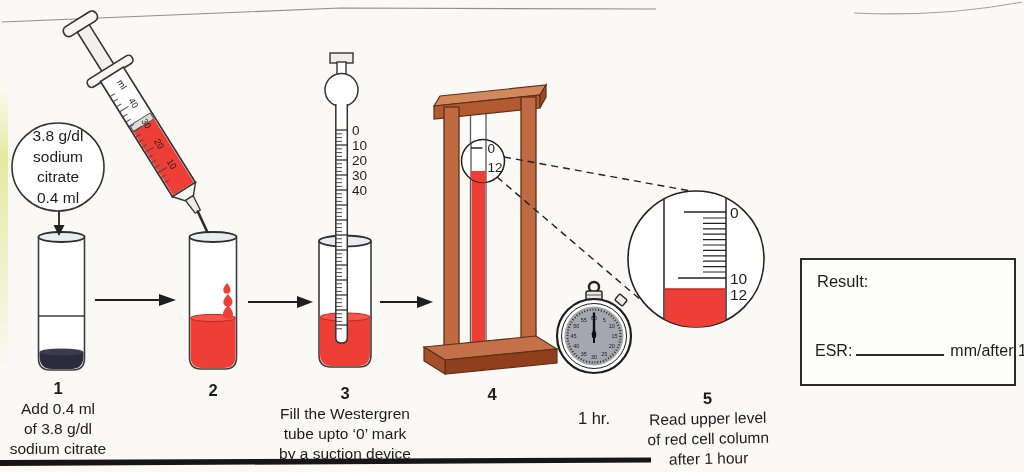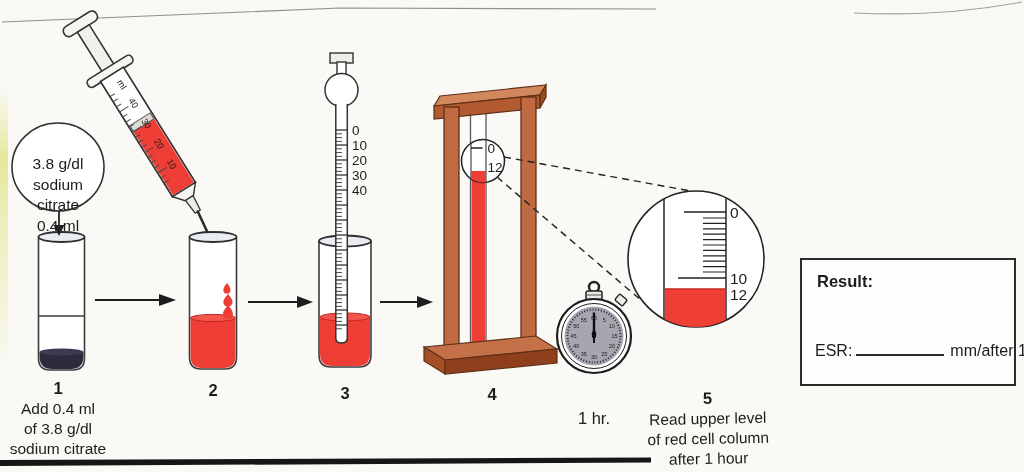--- a/index.html
+++ b/index.html
@@ -4,24 +4,24 @@
 <style>
   html,body{margin:0;padding:0;background:#e9e8e4;}
   .stage{position:relative;width:1024px;height:472px;background:#faf9f6;overflow:hidden;
          font-family:"Liberation Sans",sans-serif;color:#1c1c1c;}
   .stage svg{position:absolute;left:0;top:0;}
   svg text{font-family:"Liberation Sans",sans-serif;fill:#1d1d1d;}
   .abs{position:absolute;}
   .caption-block{text-align:center;}
   .step-number{font-weight:bold;font-size:16.5px;line-height:19px;}
   .step-caption{font-size:15.5px;line-height:20px;white-space:pre-line;margin-top:1px;}
-  .circle-note{font-size:15.5px;line-height:20.5px;white-space:pre-line;text-align:center;margin-top:28px;}
+  .circle-note{font-size:15.5px;line-height:20.5px;white-space:pre-line;text-align:center;}
   .hr-caption{font-size:16.5px;text-align:center;}
   .result-box{border:2px solid #2b2b2b;background:#fdfdfb;box-sizing:border-box;}
-  .result-title{font-weight:bold;font-size:16.5px;padding:12px 0 0 15px;}
+  .result-title{font-weight:normal;font-size:16.5px;padding:12px 0 0 15px;}
   .esr-line{position:absolute;left:13px;bottom:24px;font-size:16px;white-space:nowrap;}
   .esr-blank{display:inline-block;width:88px;height:13px;border-bottom:2px solid #2b2b2b;
              margin:0 6px 0 4px;vertical-align:baseline;}
   .step5-skew{transform:rotate(-1.2deg);}
 </style>
 </head>
 <body>
 
 <div class="stage">
 
@@ -289,20 +289,23 @@
     <div class="step-number">1</div>
     <div class="step-caption">Add 0.4 ml
 of 3.8 g/dl
 sodium citrate</div>
   </div>
   <div class="abs caption-block" style="left:158px;top:381px;width:110px;">
     <div class="step-number">2</div>
   </div>
   <div class="abs caption-block" style="left:260px;top:384px;width:170px;">
     <div class="step-number">3</div>
+    <div class="step-caption">Fill the Westergren
+tube upto ‘0’ mark
+by a suction device</div>
   </div>
   <div class="abs caption-block" style="left:417px;top:385px;width:150px;">
     <div class="step-number">4</div>
   </div>
   <div class="abs caption-block step5-skew" style="left:622px;top:389px;width:172px;">
     <div class="step-number">5</div>
     <div class="step-caption">Read upper level
 of red cell column
 after 1 hour</div>
   </div>

